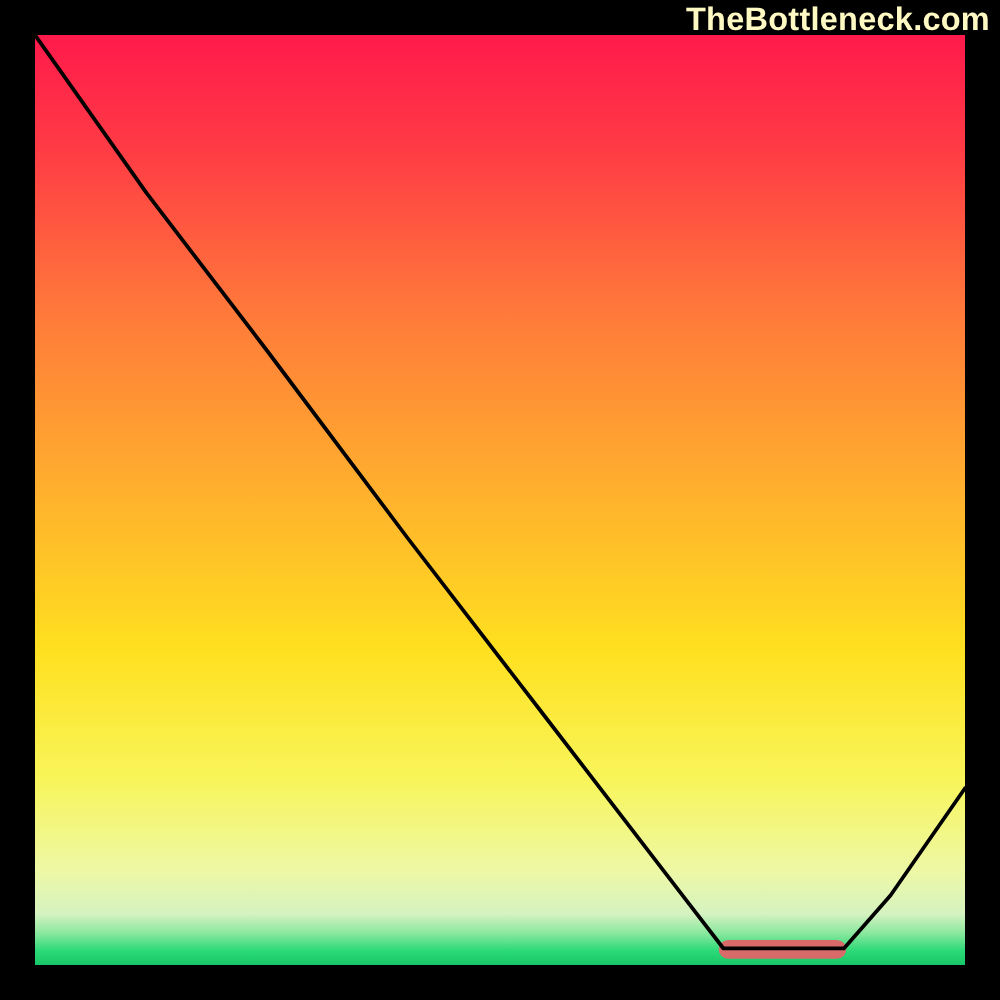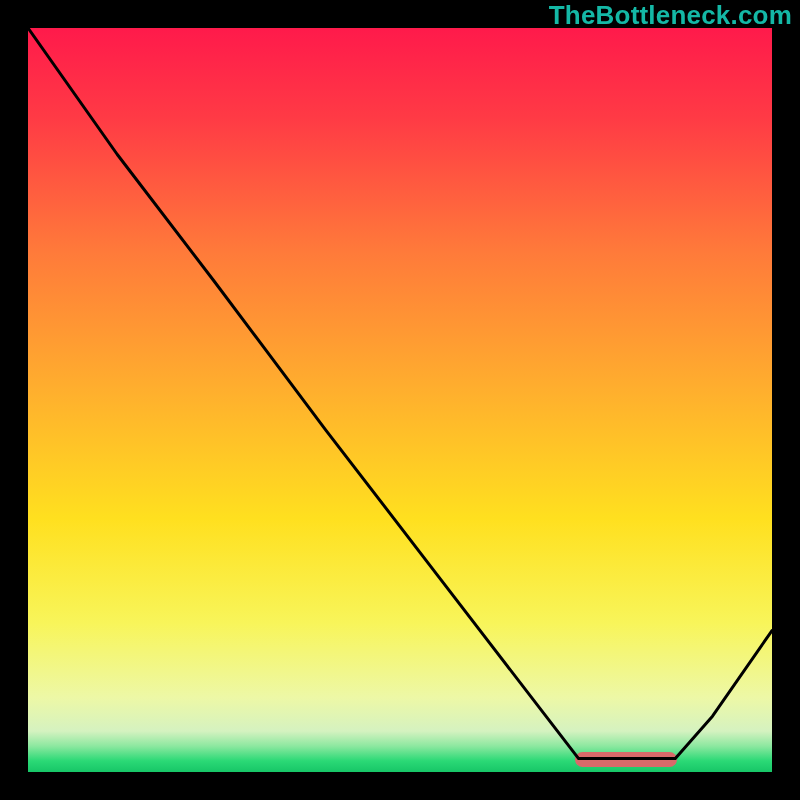--- a/index.html
+++ b/index.html
@@ -10,21 +10,21 @@
     height: 800px;
     background: #000;
   }
   .attribution {
     position: absolute;
     top: 0;
     right: 8px;
     font-family: Arial, Helvetica, sans-serif;
     font-size: 26px;
     font-weight: bold;
-    color: #14b8a6;
+    color: #fef9c3;
     letter-spacing: 0.2px;
     z-index: 5;
   }
   .plot {
     position: absolute;
     left: 28px;
     top: 28px;
     width: 744px;
     height: 744px;
     overflow: hidden;

